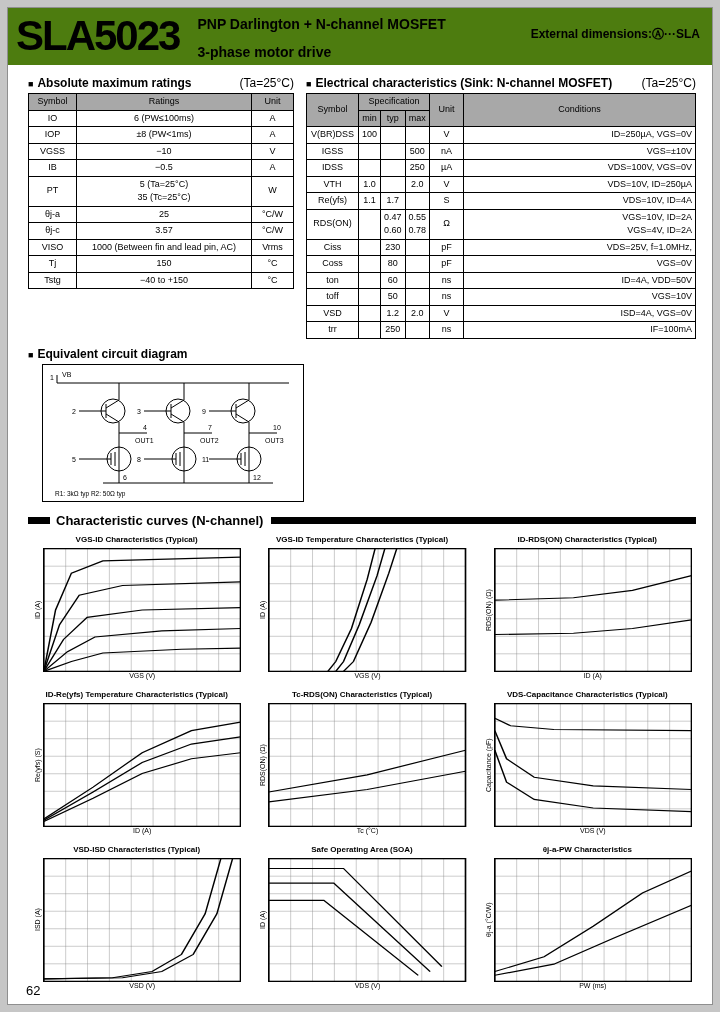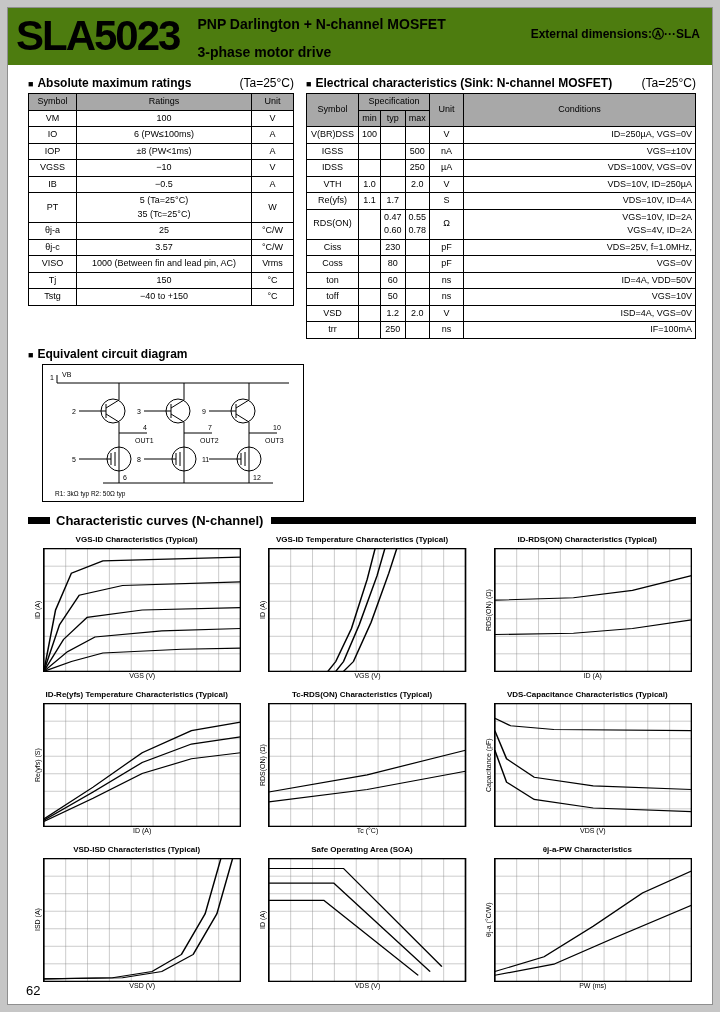--- a/index.html
+++ b/index.html
@@ -85,25 +85,20 @@
         </div>
         <table class="tbl abs">
           <thead>
             <tr>
               <th class="c-sym">Symbol</th>
               <th>Ratings</th>
               <th class="c-unit">Unit</th>
             </tr>
           </thead>
           <tbody>
-              <tr>
-                <td>VM</td>
-                <td>100</td>
-                <td>V</td>
-              </tr>
               <tr>
                 <td>IO</td>
                 <td>6 (PW≤100ms)</td>
                 <td>A</td>
               </tr>
               <tr>
                 <td>IOP</td>
                 <td>±8 (PW&lt;1ms)</td>
                 <td>A</td>
               </tr>

